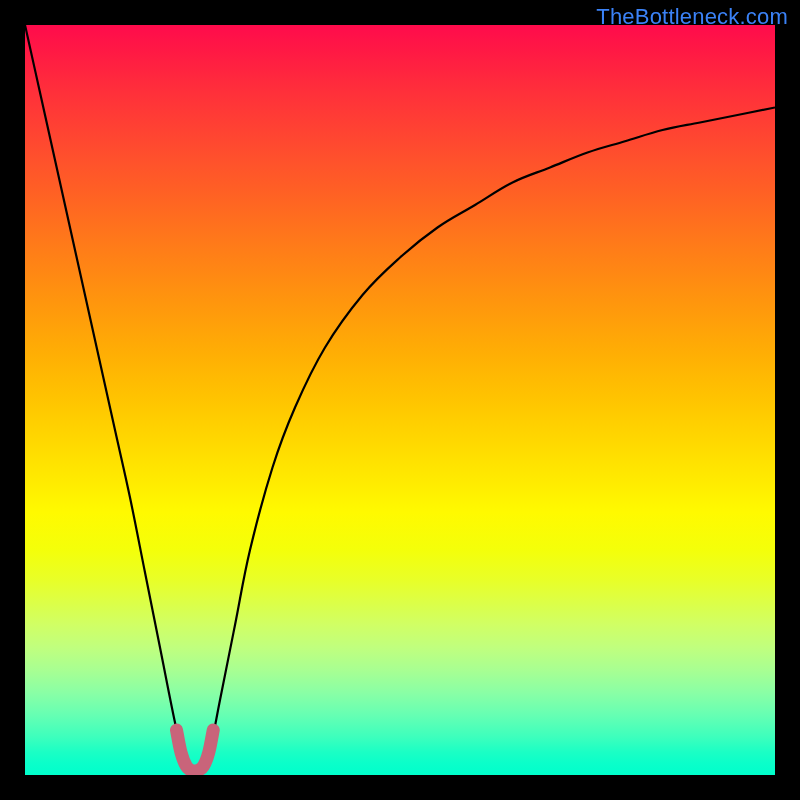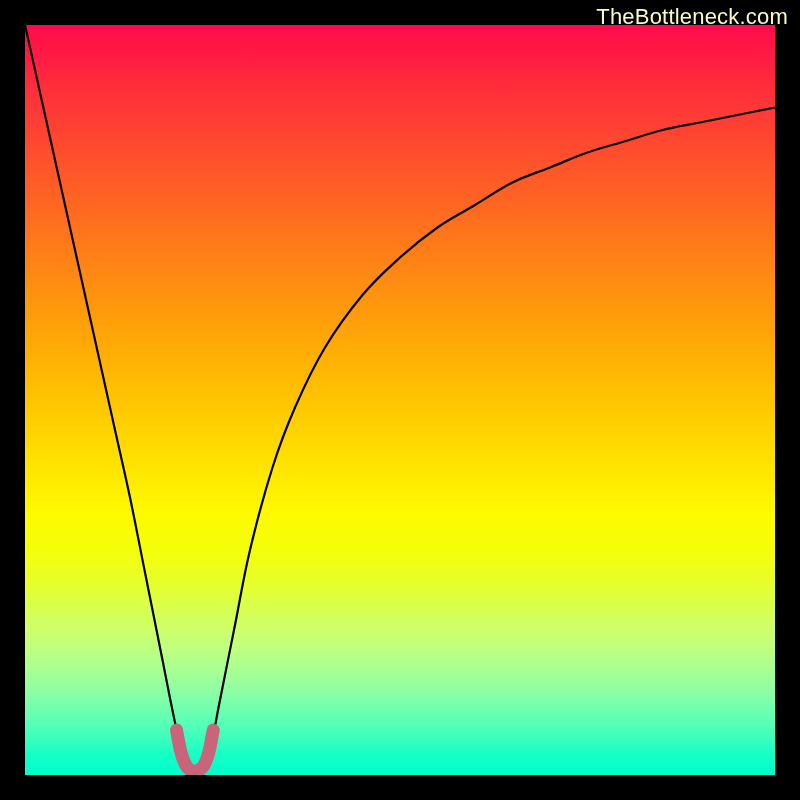--- a/index.html
+++ b/index.html
@@ -8,21 +8,21 @@
     height: 800px;
     background: #000;
     position: relative;
     overflow: hidden;
     font-family: Arial, sans-serif;
   }
   .watermark {
     position: absolute;
     top: 4px;
     right: 12px;
-    color: #fef9c3;
+    color: #3b82f6;
     font-size: 22px;
     font-weight: 500;
     z-index: 10;
     letter-spacing: 0.2px;
   }
   .plot-area {
     position: absolute;
     left: 25px;
     top: 25px;
     width: 750px;

